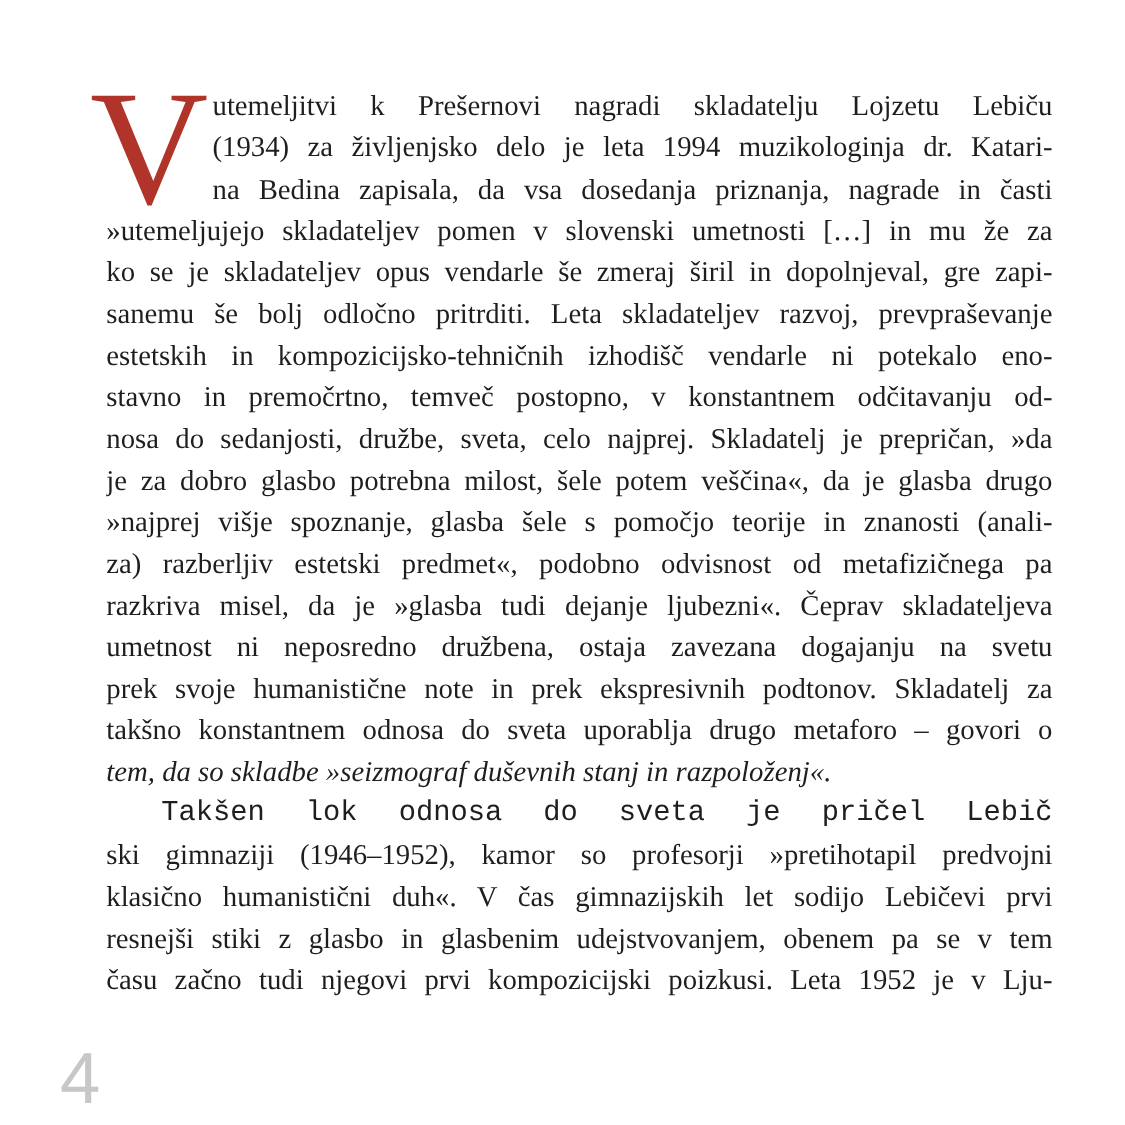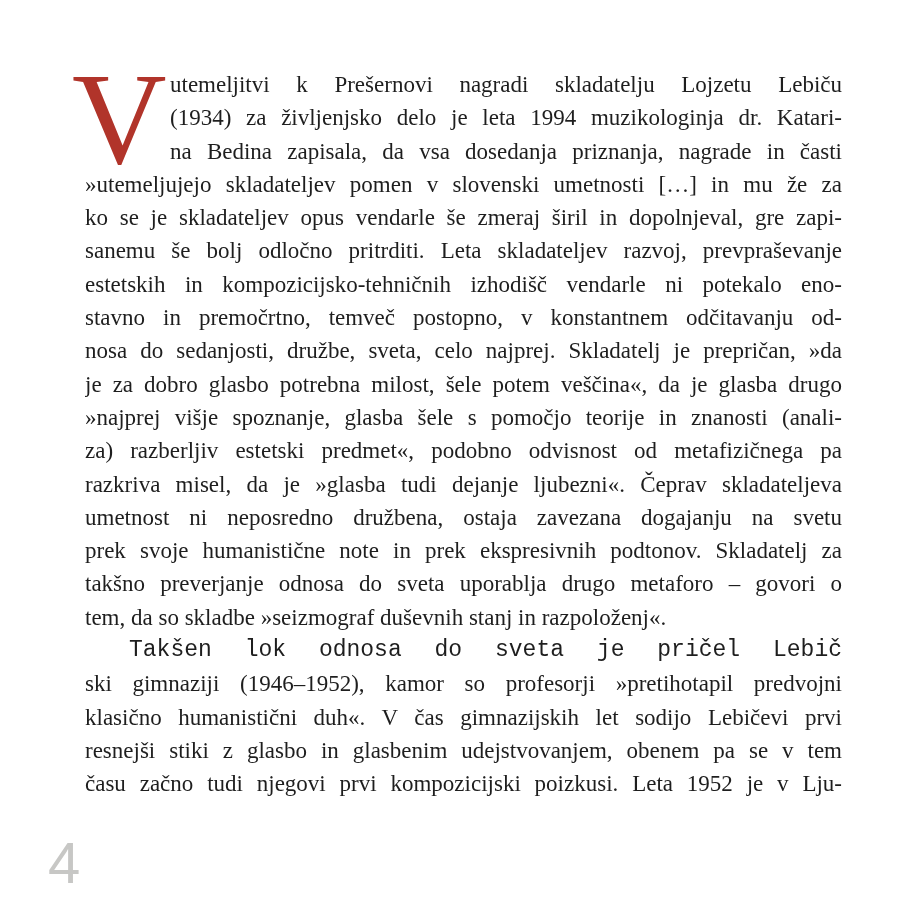--- a/index.html
+++ b/index.html
@@ -26,20 +26,21 @@
   }
   .para { margin: 0; }
   .line {
     height: 33.3px;
     overflow: hidden;
     text-align: justify;
     text-align-last: justify;
   }
   .line.end {
     text-align-last: left;
+    font-style: italic;
   }
   .line.indent {
     text-indent: 44px;
     font-family: Liberation Mono, monospace;
   }
   .dropcap {
     float: left;
     width: 85px;
     height: 97px;
     position: relative;
@@ -82,21 +83,21 @@
       <div class="line">sanemu še bolj odločno pritrditi. Leta skladateljev razvoj, prevpraševanje</div>
       <div class="line">estetskih in kompozicijsko-tehničnih izhodišč vendarle ni potekalo eno-</div>
       <div class="line">stavno in premočrtno, temveč postopno, v konstantnem odčitavanju od-</div>
       <div class="line">nosa do sedanjosti, družbe, sveta, celo najprej. Skladatelj je prepričan, »da</div>
       <div class="line">je za dobro glasbo potrebna milost, šele potem veščina«, da je glasba drugo</div>
       <div class="line">»najprej višje spoznanje, glasba šele s pomočjo teorije in znanosti (anali-</div>
       <div class="line">za) razberljiv estetski predmet«, podobno odvisnost od metafizičnega pa</div>
       <div class="line">razkriva misel, da je »glasba tudi dejanje ljubezni«. Čeprav skladateljeva</div>
       <div class="line">umetnost ni neposredno družbena, ostaja zavezana dogajanju na svetu</div>
       <div class="line">prek svoje humanistične note in prek ekspresivnih podtonov. Skladatelj za</div>
-      <div class="line">takšno preverjanje odnosa do sveta uporablja drugo metaforo – govori o</div>
+      <div class="line">takšno konstantnem odnosa do sveta uporablja drugo metaforo – govori o</div>
       <div class="line end">tem, da so skladbe »seizmograf duševnih stanj in razpoloženj«.</div>
     </div>
 
     <div class="para">
       <div class="line indent">Takšen lok odnosa do sveta je pričel Lebič napenjati že na raven-</div>
       <div class="line">ski gimnaziji (1946–1952), kamor so profesorji »pretihotapil predvojni</div>
       <div class="line">klasično humanistični duh«. V čas gimnazijskih let sodijo Lebičevi prvi</div>
       <div class="line">resnejši stiki z glasbo in glasbenim udejstvovanjem, obenem pa se v tem</div>
       <div class="line">času začno tudi njegovi prvi kompozicijski poizkusi. Leta 1952 je v Lju-</div>
     </div>

